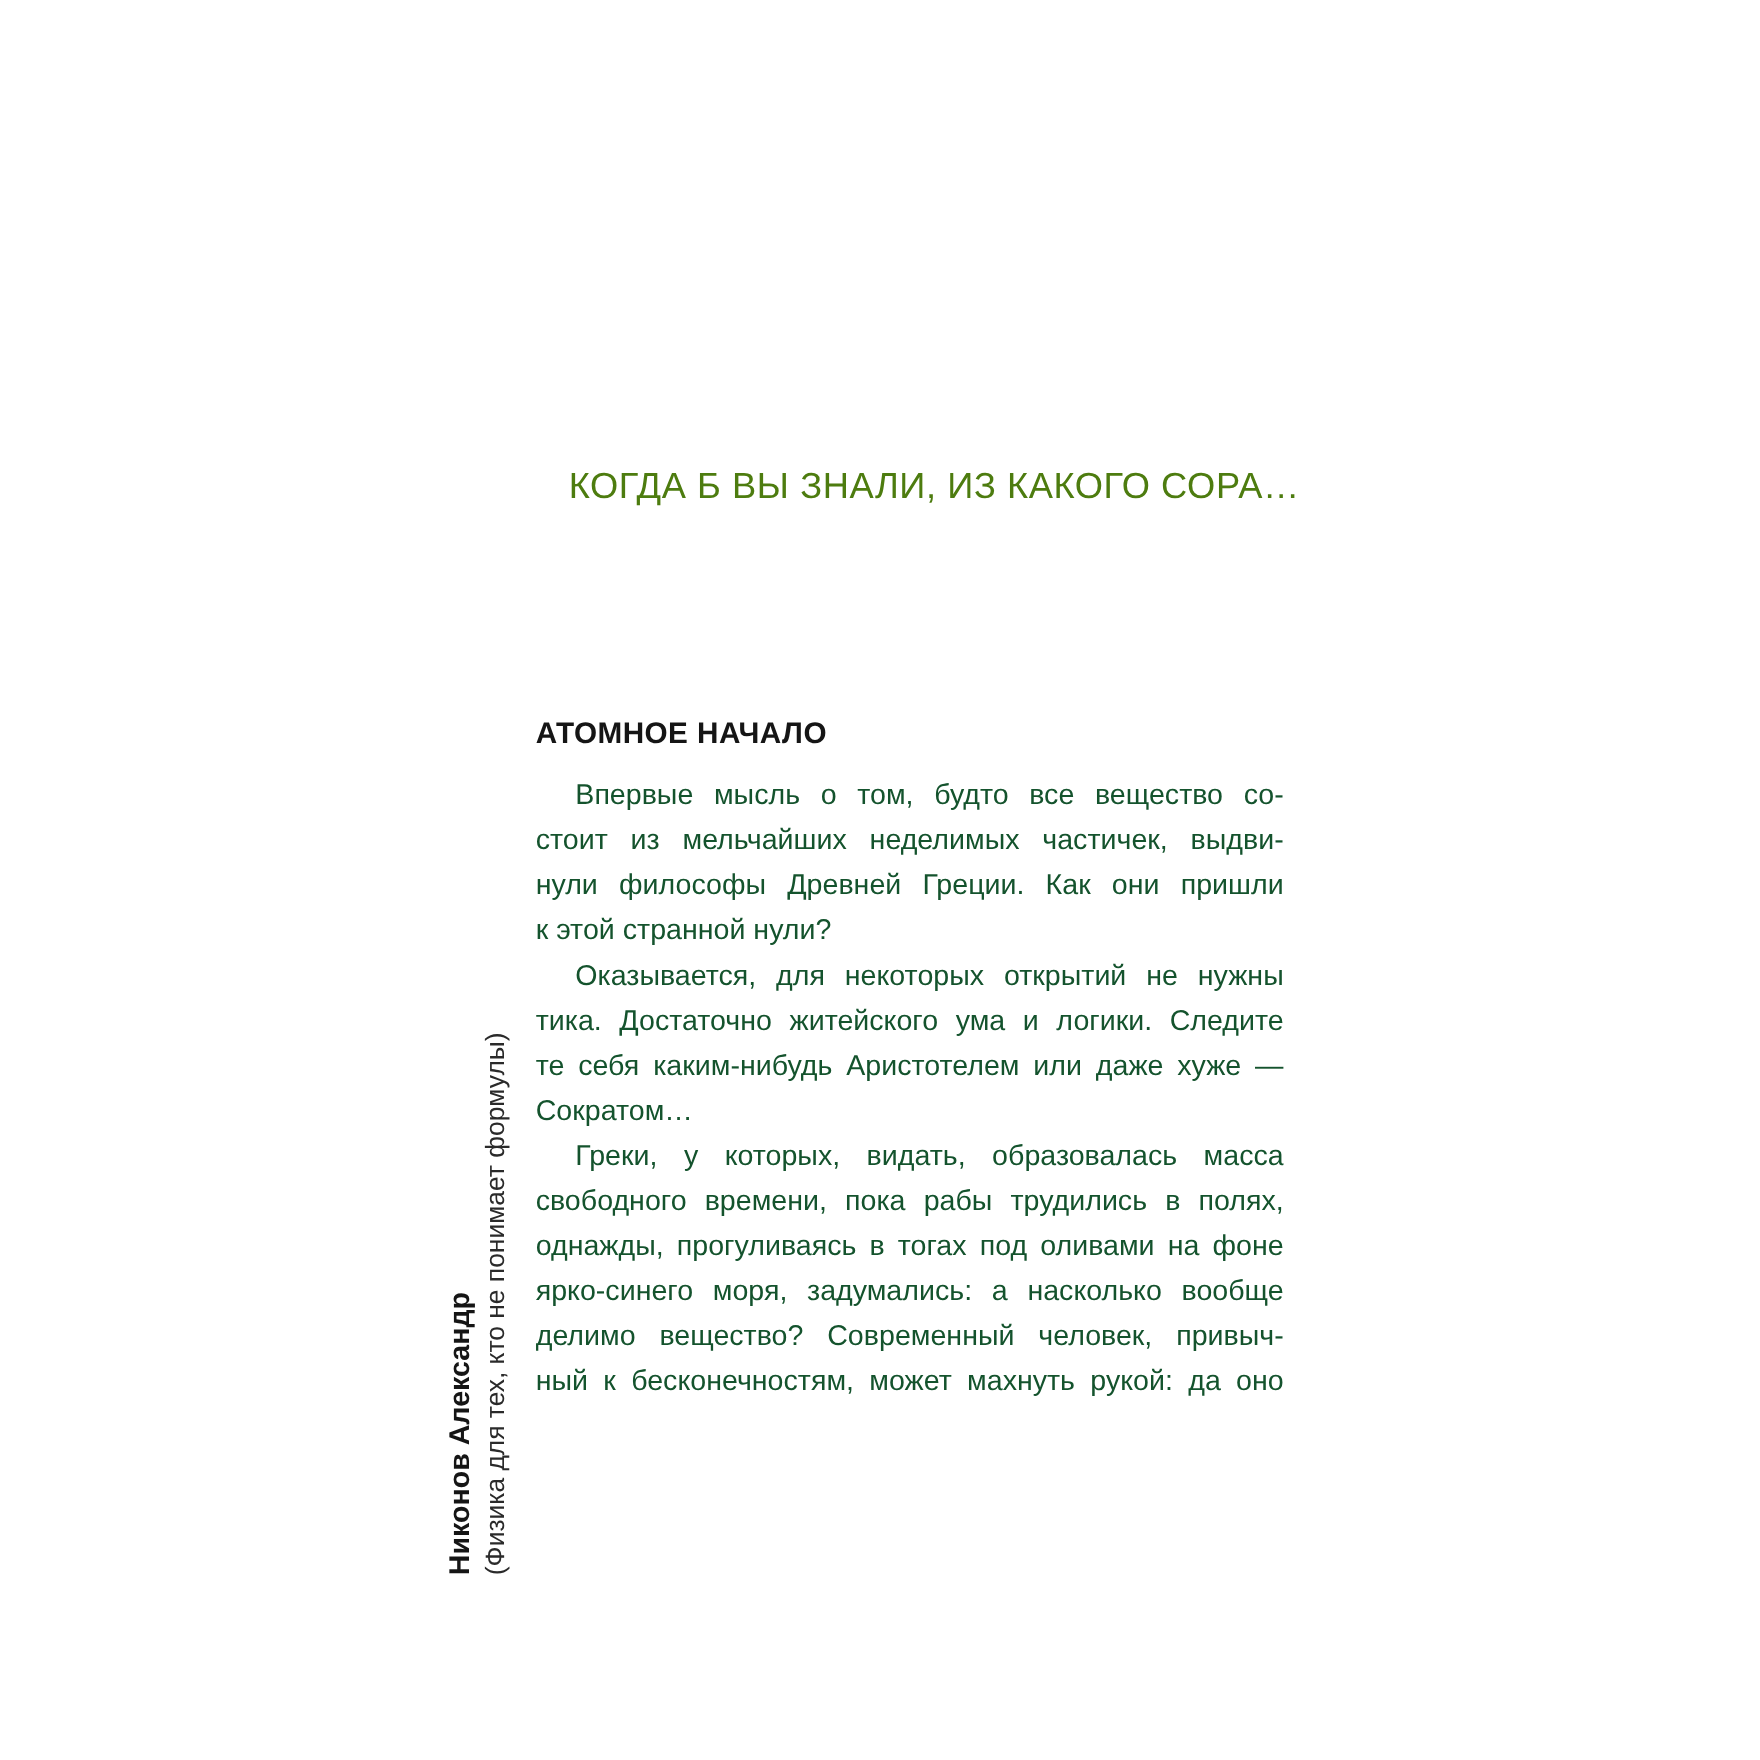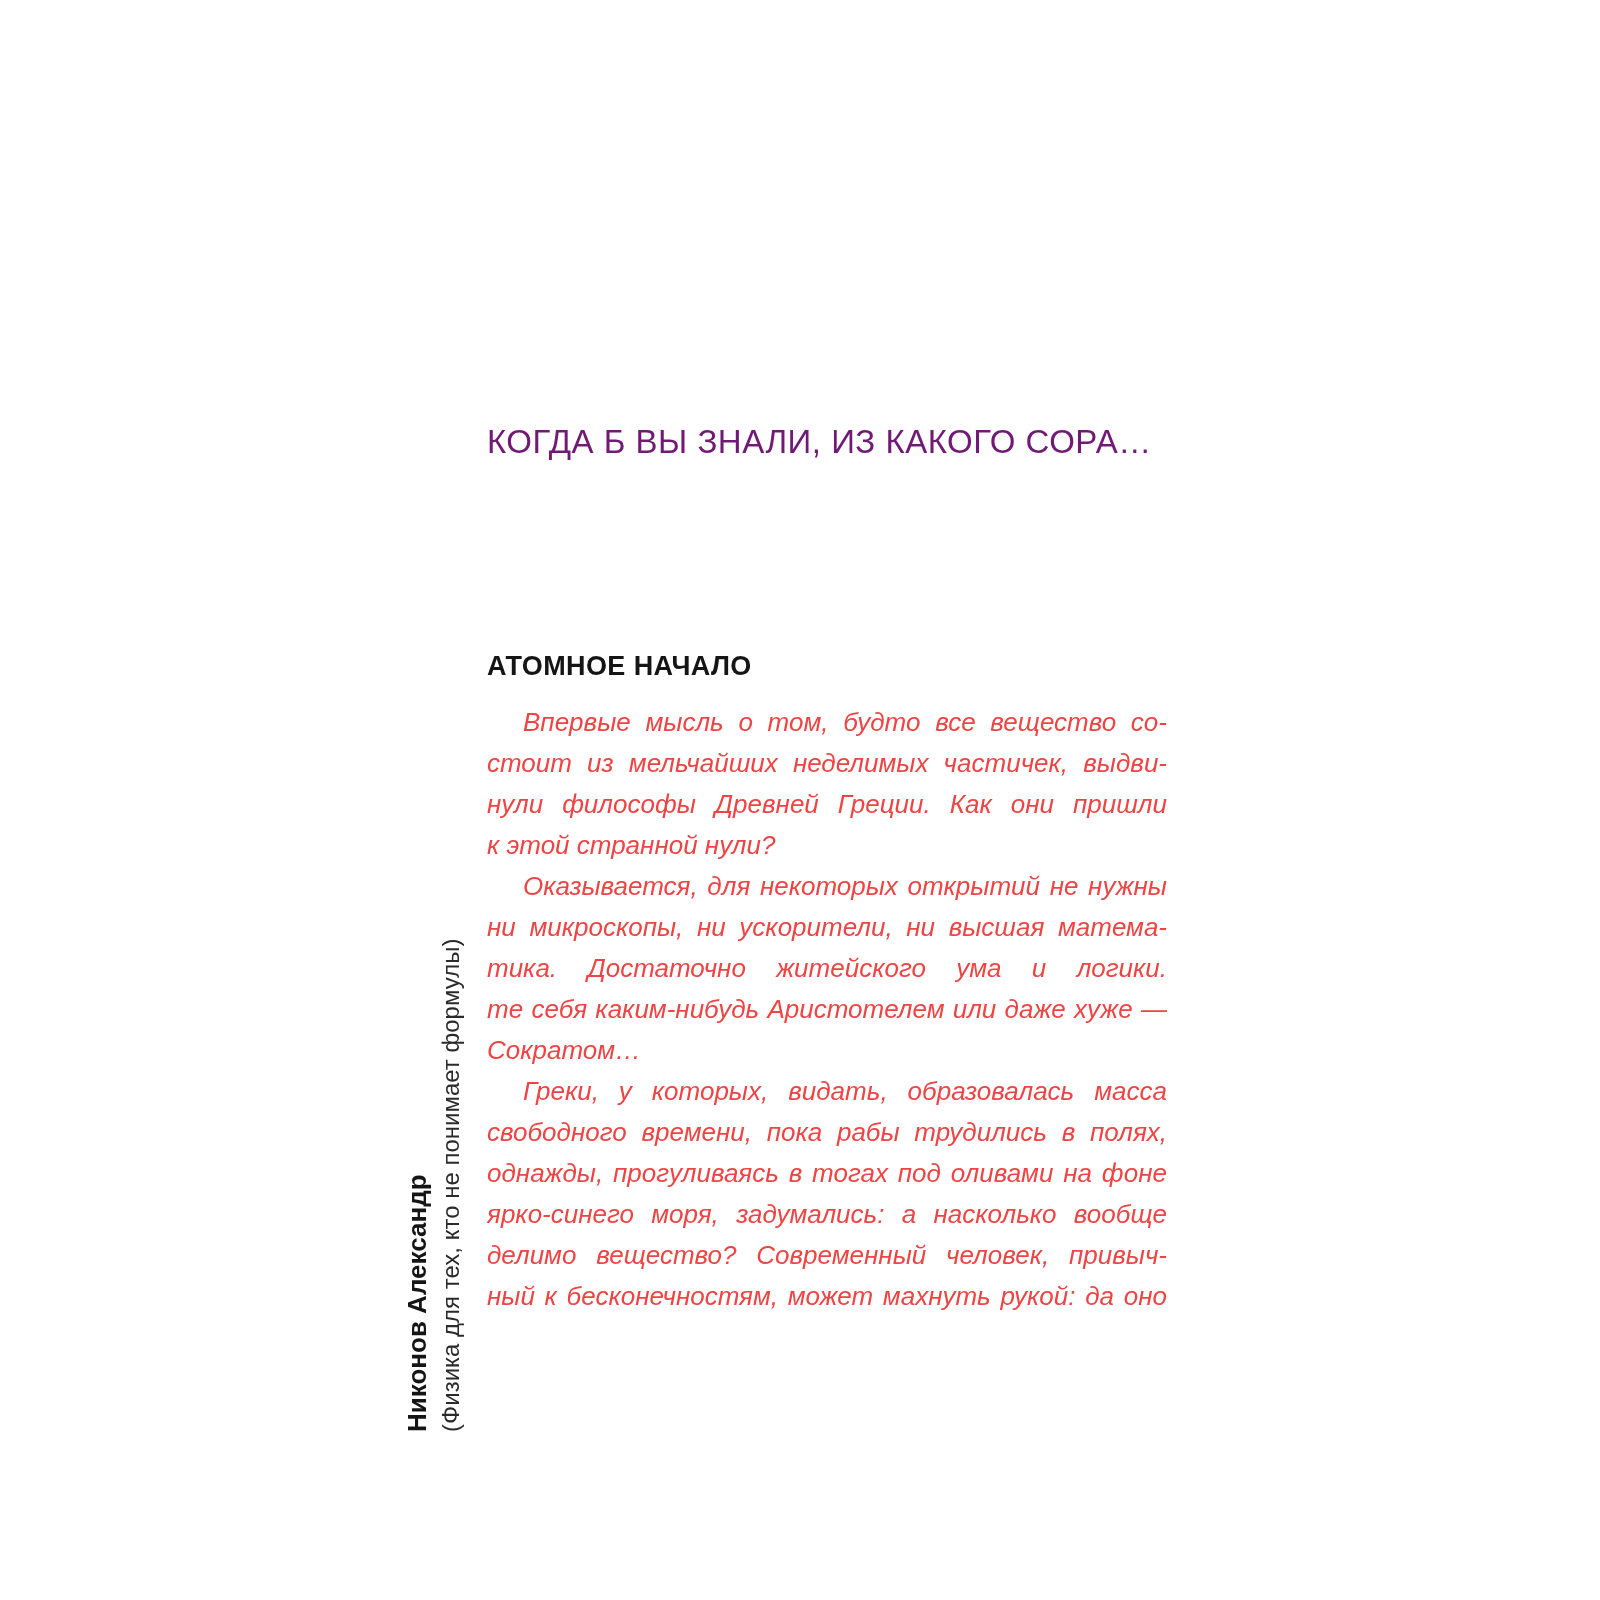--- a/index.html
+++ b/index.html
@@ -30,42 +30,42 @@
     line-height: 56px;
     letter-spacing: -0.5px;
     color: #151515;
   }
   .chapter-subtitle {
     margin-top: 7px;
     font-size: 33px;
     font-weight: 400;
     line-height: 38px;
     letter-spacing: 0.5px;
-    color: #701a75;
+    color: #4d7c0f;
+    margin-left: 30px;
   }
   
   .section-heading {
     position: absolute;
     left: 487px;
     top: 650px;
     font-size: 27px;
     font-weight: 700;
     letter-spacing: 0.4px;
     line-height: 32px;
     color: #151515;
   }
   
   .body-text {
     position: absolute;
     left: 487px;
     top: 702px;
     width: 680px;
     font-size: 26px;
-    color: #ef4444;
-    font-style: italic;
+    color: #14532d;
   }
   .body-text .line {
     height: 41px;
     line-height: 41px;
     overflow: hidden;
     text-align: justify;
     text-align-last: justify;
     white-space: normal;
   }
   .body-text .line.first {
@@ -111,21 +111,20 @@
   </div>
 
   <div class="section-heading">АТОМНОЕ НАЧАЛО</div>
 
   <div class="body-text">
       <div class="line first">Впервые мысль о том, будто все вещество со-</div>
       <div class="line">стоит из мельчайших неделимых частичек, выдви-</div>
       <div class="line">нули философы Древней Греции. Как они пришли</div>
       <div class="line last">к этой странной нули?</div>
       <div class="line first">Оказывается, для некоторых открытий не нужны</div>
-      <div class="line">ни микроскопы, ни ускорители, ни высшая матема-</div>
       <div class="line">тика. Достаточно житейского ума и логики. Следите</div>
       <div class="line">те себя каким-нибудь Аристотелем или даже хуже —</div>
       <div class="line last">Сократом…</div>
       <div class="line first">Греки, у которых, видать, образовалась масса</div>
       <div class="line">свободного времени, пока рабы трудились в полях,</div>
       <div class="line">однажды, прогуливаясь в тогах под оливами на фоне</div>
       <div class="line">ярко-синего моря, задумались: а насколько вообще</div>
       <div class="line">делимо вещество? Современный человек, привыч-</div>
       <div class="line">ный к бесконечностям, может махнуть рукой: да оно</div>
     </div>

